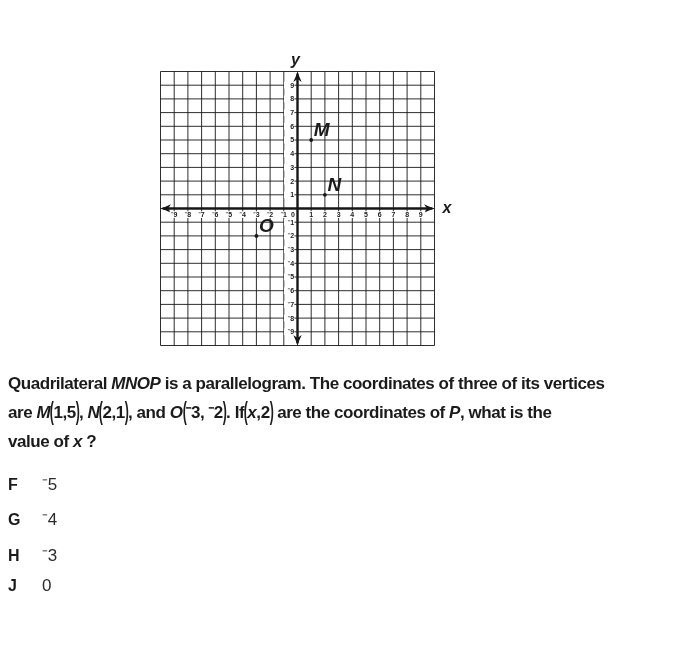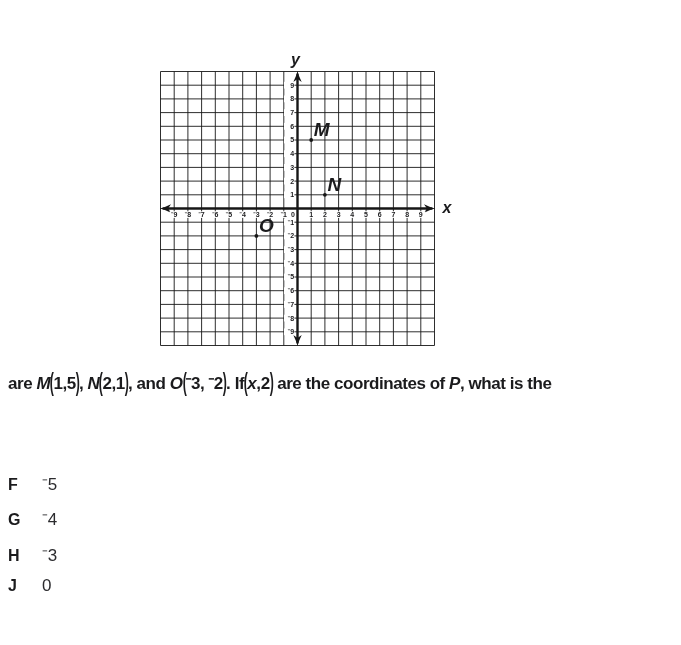--- a/index.html
+++ b/index.html
@@ -177,21 +177,23 @@
         <circle cx="161.2" cy="96" r="1.9" fill="#161616"></circle>
         <text x="163.79999999999998" y="92.4" font-size="19" text-anchor="start" fill="#1b1b1d" font-family="&quot;Liberation Sans&quot;, sans-serif" font-weight="700" font-style="italic">M</text>
         <circle cx="174.89999999999998" cy="150.8" r="1.9" fill="#161616"></circle>
         <text x="177.49999999999997" y="147.20000000000002" font-size="19" text-anchor="start" fill="#1b1b1d" font-family="&quot;Liberation Sans&quot;, sans-serif" font-weight="700" font-style="italic">N</text>
         <circle cx="106.39999999999999" cy="191.89999999999998" r="1.9" fill="#161616"></circle>
         <text x="108.99999999999999" y="188.29999999999998" font-size="19" text-anchor="start" fill="#1b1b1d" font-family="&quot;Liberation Sans&quot;, sans-serif" font-weight="700" font-style="italic">O</text>
       </svg>
   </div>
 
   <div class="question">
+      <div class="qline"><span>Quadrilateral </span><span class="it">MNOP</span><span> is a parallelogram. The coordinates of three of its vertices</span></div>
       <div class="qline"><span>are </span><span class="it">M</span><span class="paren">(</span><span>1,5</span><span class="paren">)</span><span>, </span><span class="it">N</span><span class="paren">(</span><span>2,1</span><span class="paren">)</span><span>, and </span><span class="it">O</span><span class="paren">(</span><span>⁻3, ⁻2</span><span class="paren">)</span><span>.  If</span><span class="paren">(</span><span class="it">x</span><span>,2</span><span class="paren">)</span><span> are the coordinates of </span><span class="it">P</span><span>, what is the</span></div>
+      <div class="qline"><span>value of </span><span class="it">x</span><span> ?</span></div>
     </div>
 
   <div class="answers">
       <div class="answer-row">
         <span class="alabel">F</span>
         <span class="avalue">⁻5</span>
       </div>
       <div class="answer-row">
         <span class="alabel">G</span>
         <span class="avalue">⁻4</span>

